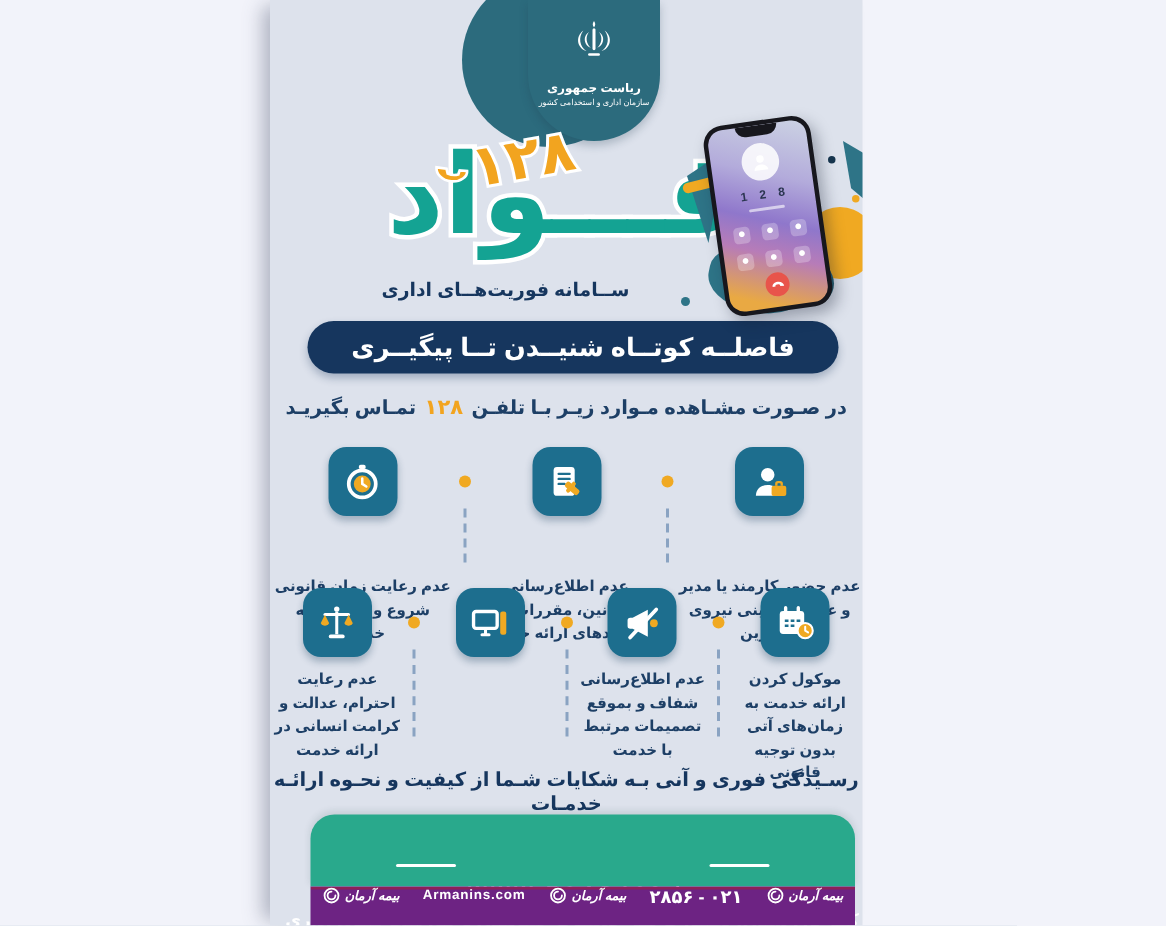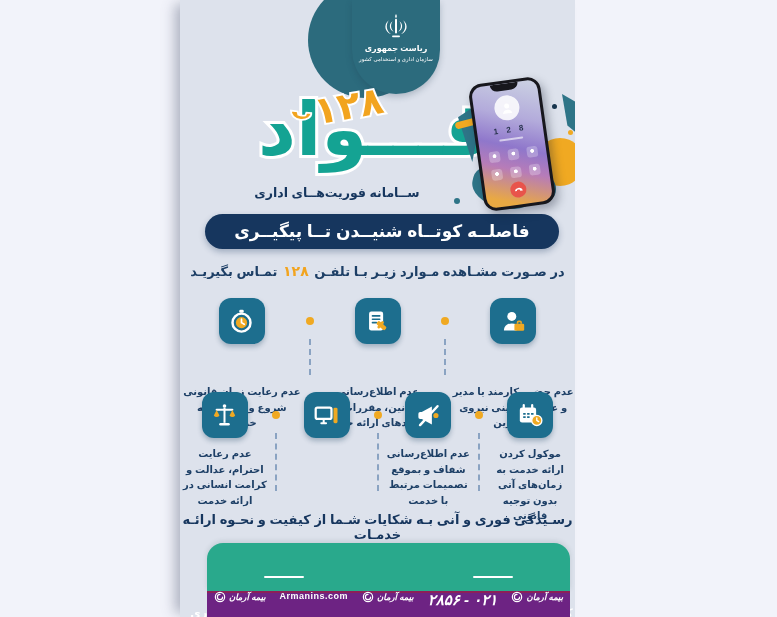--- a/index.html
+++ b/index.html
@@ -14,21 +14,21 @@
     box-shadow:-9px 0 12px -4px rgba(90,100,125,.45);
   }
   
   .badge-circle{position:absolute;left:128px;top:-18px;width:116px;height:116px;border-radius:50%;background:#2c6b7d;}
   .gov-badge{
     position:absolute;left:172px;top:0;width:88px;height:94px;background:#2c6b7d;
     border-radius:0 0 44px 44px;display:flex;flex-direction:column;align-items:center;z-index:2;
     box-shadow:0 3px 6px rgba(30,60,80,.25);
   }
   .gov-badge svg{margin-top:12px;}
-  .gov-line1{color:#fff;font-size:8px;font-weight:bold;margin-top:2px;}
+  .gov-line1{color:#fff;font-size:8px;font-weight:bold;margin-top:12px;}
   .gov-line2{color:#fff;font-size:6px;margin-top:2px;white-space:nowrap;transform:scale(.9);}
   
   .title-block{position:absolute;left:10px;top:84px;width:320px;height:122px;}
   .title-name{
     position:absolute;right:18px;top:2px;font-size:74px;font-weight:900;line-height:1.2;
     color:#14a393;-webkit-text-stroke:6px #fff;paint-order:stroke fill;letter-spacing:-2px;
   }
   .title-number{
     position:absolute;left:98px;top:2px;display:flex;align-items:center;gap:2px;
     transform:rotate(-10deg);z-index:3;
@@ -121,21 +121,21 @@
   .url-text{color:#fff;font-size:13px;font-weight:bold;letter-spacing:3px;margin-top:38px;}
   .org-text{color:#fff;font-size:11.5px;font-weight:bold;direction:rtl;margin-top:3px;white-space:nowrap;}
   .purple-bar{
     position:absolute;left:27px;top:591px;width:363px;height:26px;background:#6d2383;
     box-shadow:inset 0 2px 0 #8c2058;
     display:flex;flex-direction:row;align-items:flex-start;justify-content:space-around;direction:ltr;
   }
   .brand-group{display:flex;align-items:center;gap:3px;color:#fff;}
   .brand-name{font-size:8.5px;font-weight:bold;font-style:italic;}
   .bar-web{color:#fff;font-size:9px;font-weight:bold;letter-spacing:.5px;}
-  .bar-phone{color:#fff;font-size:15px;font-weight:bold;direction:rtl;font-style:italic;}
+  .bar-phone{color:#fff;font-size:12px;font-weight:bold;direction:rtl;}
 </style>
 </head>
 <body>
 
 <div class="poster">
 
   <div class="badge-circle"></div>
   <div class="gov-badge">
     <svg width="30" height="30" viewBox="0 0 24 24">
       <path d="M12 1.6c-.9 1.3-.9 2.3 0 3.4.9-1.1.9-2.1 0-3.4z" fill="#fff"></path>

